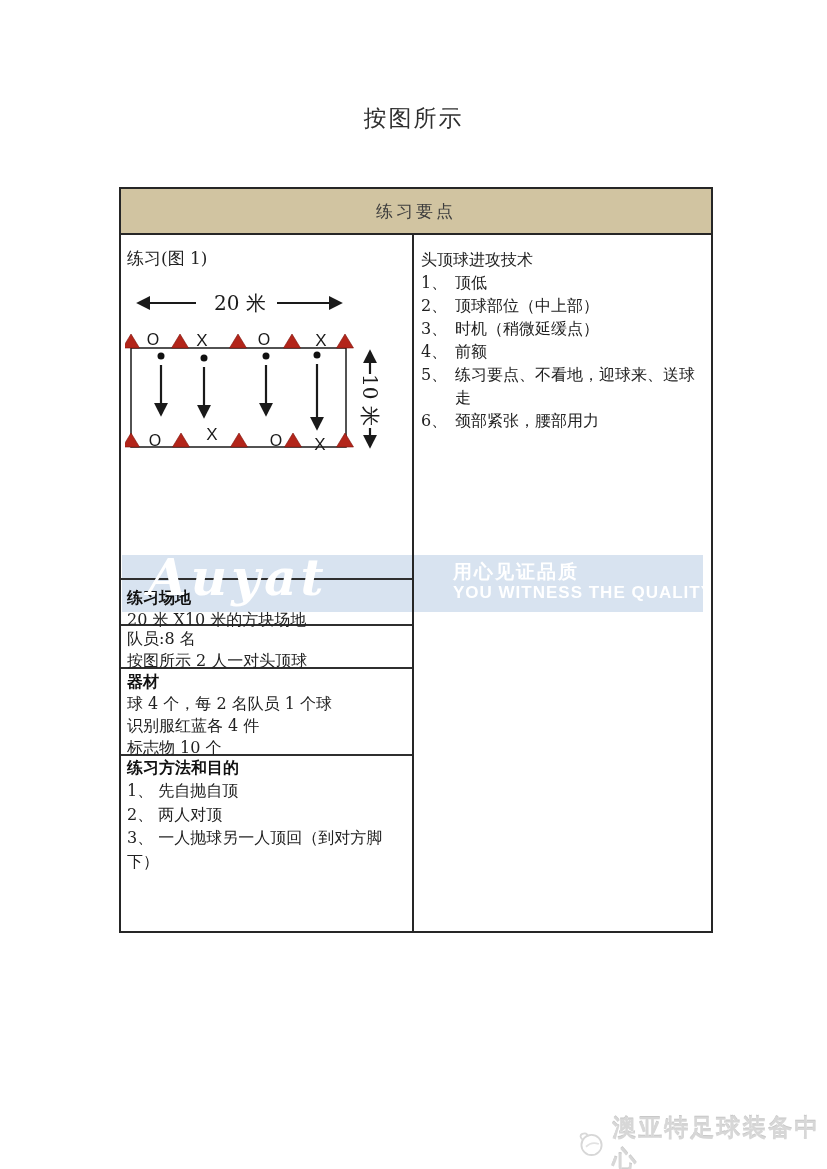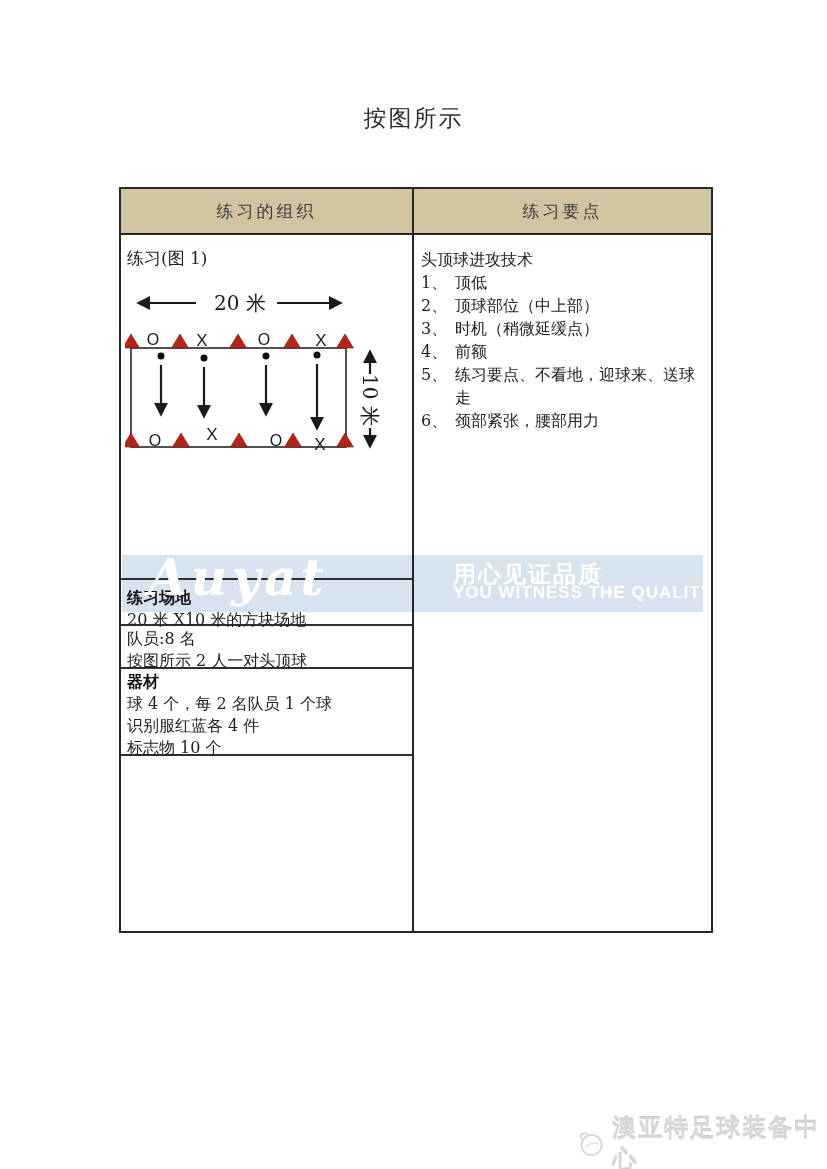--- a/index.html
+++ b/index.html
@@ -8,21 +8,21 @@
 
   
   .doc-title { position:absolute; left:0; top:103px; width:827px; text-align:center;
                font-size:23px; letter-spacing:2px; color:#2e2e2e; }
 
   
   .wm-band { position:absolute; left:122px; top:555px; width:581px; height:57px; background:#d8e3f0; }
   .wm-script { position:absolute; left:148px; top:548px; font-family:"DejaVu Serif", serif;
                font-style:italic; font-weight:bold; font-size:50px; color:#ffffff; letter-spacing:4px; }
   .wm-cn { position:absolute; left:453px; top:559px; font-family:"Liberation Sans", sans-serif;
-           font-weight:bold; font-size:23px; color:#ffffff; letter-spacing:2px; }
+           font-weight:bold; font-size:19px; color:#ffffff; letter-spacing:2px; }
   .wm-en { position:absolute; left:453px; top:583px; font-family:"Liberation Sans", sans-serif;
            font-weight:bold; font-size:17px; color:#ffffff; letter-spacing:1px; }
 
   
   .tbl-outer { position:absolute; left:119px; top:187px; width:594px; height:746px;
                box-sizing:border-box; border:2px solid #262626; }
   .tbl-header { position:absolute; left:119px; top:187px; width:594px; height:48px;
                 box-sizing:border-box; border:2px solid #262626; background:#d1c4a1;
                 display:flex; align-items:center; }
   .hdr-cell { text-align:center; font-size:17px; color:#3d3d3d; letter-spacing:3px; }
@@ -68,21 +68,20 @@
 <div class="page">
 
   <div class="doc-title">按图所示</div>
 
   <div class="wm-band"></div>
   <div class="wm-cn">用心见证品质</div>
   <div class="wm-en">YOU WITNESS THE QUALITY</div>
 
   <div class="tbl-outer"></div>
   <div class="tbl-header">
-    <div class="hdr-cell hdr-left">练习的组织</div>
     <div class="hdr-cell hdr-right">练习要点</div>
   </div>
   <div class="v-divider"></div>
   <div class="h-line hl1"></div>
   <div class="h-line hl2"></div>
   <div class="h-line hl3"></div>
   <div class="h-line hl4"></div>
 
   <div class="fig-label">练习(图 1)</div>
 
@@ -142,20 +141,26 @@
   <div class="sec s2">
     <div class="ln">队员:8 名</div>
     <div class="ln">按图所示 2 人一对头顶球</div>
   </div>
   <div class="sec s3">
     <div class="sec-title">器材</div>
     <div class="ln">球 4 个，每 2 名队员 1 个球</div>
     <div class="ln">识别服红蓝各 4 件</div>
     <div class="ln">标志物 10 个</div>
   </div>
+  <div class="sec s4">
+    <div class="sec-title">练习方法和目的</div>
+    <div class="ln">1、 先自抛自顶</div>
+    <div class="ln">2、 两人对顶</div>
+    <div class="ln">3、 一人抛球另一人顶回（到对方脚下）</div>
+  </div>
 
   <div class="kp">
     <div class="kp-title">头顶球进攻技术</div>
     <div class="kp-item">
       <span class="kp-num">1、</span>
       <span class="kp-text">顶低</span>
     </div>
     <div class="kp-item">
       <span class="kp-num">2、</span>
       <span class="kp-text">顶球部位（中上部）</span>

